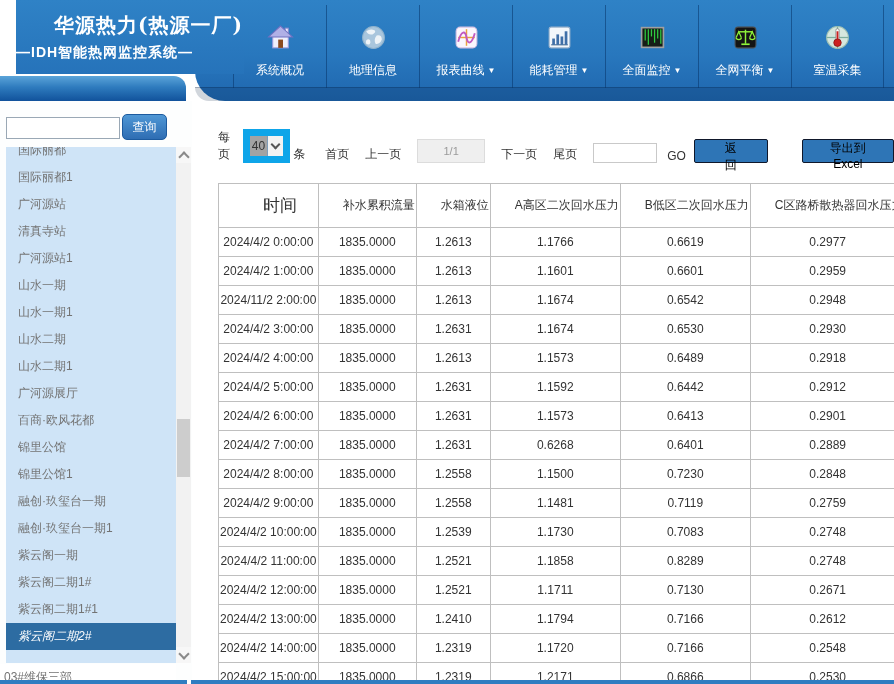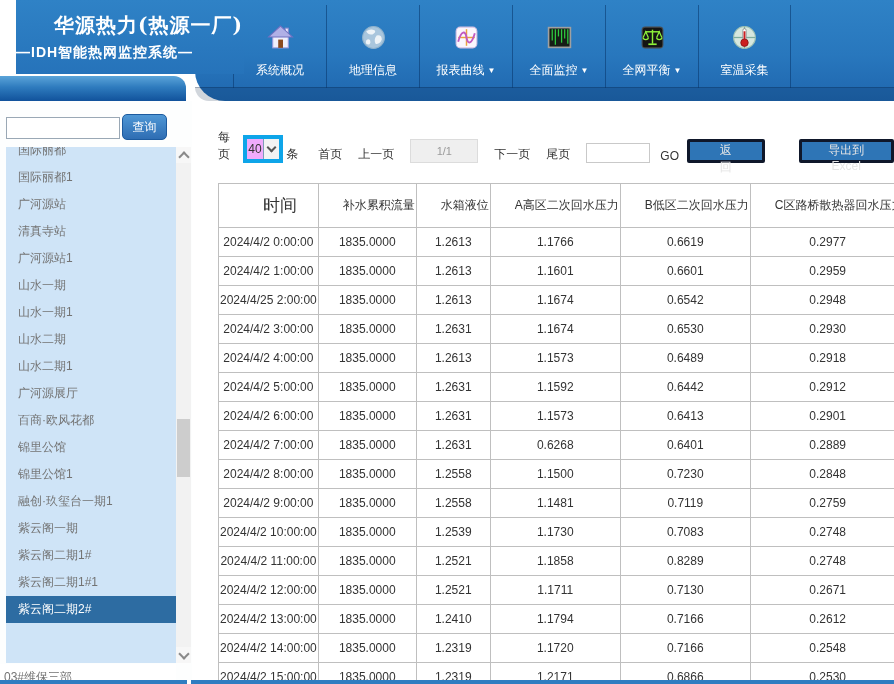--- a/index.html
+++ b/index.html
@@ -56,50 +56,50 @@
     position:absolute;left:122px;top:13px;width:45px;height:26px;
     background:linear-gradient(#4f97d5,#2e6db3);border:1px solid #1c5a9e;border-radius:5px;
     color:#fff;font-size:12px;cursor:pointer;
   }
   .station-list{
     position:absolute;left:6px;top:46px;width:170px;height:516px;
     background:#cfe4f7;overflow:hidden;padding-top:4px;box-sizing:border-box;
   }
   .side-item{height:27px;line-height:27px;padding-left:12px;font-size:12px;color:#737373;
     cursor:pointer;white-space:nowrap;overflow:hidden;}
-  .side-item.selected{background:#2d6ca2;color:#fff;}
+  .side-item.selected{background:#2d6ca2;color:#fff;font-style:italic;}
   .side-item.clip-top{margin-top:-14px;}
   .station-list-footer{position:absolute;left:0;top:563px;width:176px;}
   .station-list-footer .side-item{padding-left:4px;background:#fff;}
   
   .sb-scroll{position:absolute;left:176px;top:46px;width:15px;height:516px;background:#f2f2f2;}
   .sb-btn{position:absolute;left:0;width:15px;height:16px;background:#f7f7f7;cursor:pointer;}
   .sb-up{top:0;}  .sb-down{bottom:0;}
   .chev{position:absolute;left:4px;width:6px;height:6px;border-right:2px solid #8a8a8a;border-bottom:2px solid #8a8a8a;}
   .sb-up .chev{top:6px;transform:rotate(-135deg);}
   .sb-down .chev{top:3px;transform:rotate(45deg);}
   .sb-thumb{position:absolute;left:1px;top:272px;width:13px;height:58px;background:#cdcdcd;cursor:grab;}
   
   .main{position:absolute;left:192px;top:101px;width:702px;height:583px;background:#fff;}
   .toolbar{display:flex;align-items:flex-end;margin:36px 0 0 26px;font-size:12px;color:#333;height:26px;}
   .tb-label{margin-right:5px;}
-  .per-page{display:flex;align-items:center;width:40px;height:20px;border:4px solid #0ea5e9;
-    background:#f0abfc;cursor:pointer;margin-right:3px;}
+  .per-page{display:flex;align-items:center;width:40px;height:20px;border:7px solid #0ea5e9;
+    background:#a3a3a3;cursor:pointer;margin-right:3px;}
   .per-page .val{flex:1;text-align:center;font-size:12px;}
   .per-page .arrow-box{width:15px;height:20px;border-left:1px solid #7f9db9;background:#f3f3f3;position:relative;}
   .arrow-box .chev2{position:absolute;left:4px;top:5px;width:5px;height:5px;
     border-right:2px solid #555;border-bottom:2px solid #555;transform:rotate(45deg);}
   .tb-unit{margin-right:20px;}
   .pg-link{cursor:pointer;margin-right:16px;white-space:nowrap;}
   .page-ind{width:62px;height:20px;background:#efefef;border:1px solid #dcdcdc;color:#9a9a9a;
     text-align:center;font-size:11px;margin-right:16px;}
   .goto-input{width:56px;height:18px;border:1px solid #c9c9c9;margin-right:10px;font-size:12px;padding:0 3px;outline:none;}
   .go-label{margin-right:8px;cursor:pointer;}
-  .btn-blue{height:24px;background:#2e75b6;border:3px solid #0f172a;border-radius:2px;
-    color:#e5e5e5;font-size:12px;cursor:pointer;padding:0 18px;}
+  .btn-blue{height:24px;background:#2e75b6;border:1px solid #0f172a;border-radius:2px;
+    color:#000000;font-size:12px;cursor:pointer;padding:0 18px;}
   .btn-back{margin-right:34px;padding:0 26px;}
   
   table.report{border-collapse:collapse;margin:20px 0 0 26px;table-layout:fixed;}
   table.report th,table.report td{
     border:1px solid #bfbfbf;text-align:center;color:#333;
     font-size:12px;overflow:hidden;white-space:nowrap;
   }
   table.report th{height:41px;font-weight:normal;padding-left:24px;}
   table.report th.time-head{font-size:17px;}
   table.report td{height:26px;}
@@ -132,20 +132,31 @@
       <span><span class="nav-label">地理信息</span></span>
     </div>
     <div class="nav-btn">
       <svg class="ico" viewBox="0 0 26 26">
         <rect x="3" y="3" width="20" height="20" rx="4" fill="#faf6fd" stroke="#d3c2e4" stroke-width="1"></rect>
         <line x1="13" y1="5" x2="13" y2="21" stroke="#eaa33c" stroke-width="1.4"></line>
         <line x1="5" y1="13" x2="21" y2="13" stroke="#eaa33c" stroke-width="1.4"></line>
         <path d="M5 17 C8 6 12 6 13 13 C14 20 18 20 21 9" fill="none" stroke="#c05ac0" stroke-width="1.8"></path>
       </svg>
       <span><span class="nav-label">报表曲线</span><span class="caret">▼</span></span>
+    </div>
+    <div class="nav-btn">
+      <svg class="ico" viewBox="0 0 26 26">
+        <rect x="3" y="3" width="20" height="20" rx="2" fill="#f2f6fb" stroke="#9ab2cc" stroke-width="1"></rect>
+        <line x1="5" y1="20" x2="21" y2="20" stroke="#5a7a9a" stroke-width="1.2"></line>
+        <rect x="6" y="14" width="2.6" height="6" fill="#3f6fa8"></rect>
+        <rect x="10" y="10" width="2.6" height="10" fill="#3f6fa8"></rect>
+        <rect x="14" y="12" width="2.6" height="8" fill="#3f6fa8"></rect>
+        <rect x="18" y="7" width="2.6" height="13" fill="#3f6fa8"></rect>
+      </svg>
+      <span><span class="nav-label">能耗管理</span><span class="caret">▼</span></span>
     </div>
     <div class="nav-btn">
       <svg class="ico" viewBox="0 0 26 26">
         <rect x="2.5" y="3.5" width="21" height="19" fill="#161d16" stroke="#a0a0a0" stroke-width="1.6"></rect>
         <line x1="6" y1="5" x2="6" y2="16" stroke="#2ecc40" stroke-width="1.2"></line>
         <line x1="9" y1="5" x2="9" y2="20" stroke="#2ecc40" stroke-width="1.2"></line>
         <line x1="12" y1="5" x2="12" y2="12" stroke="#2ecc40" stroke-width="1.2"></line>
         <line x1="15" y1="5" x2="15" y2="18" stroke="#2ecc40" stroke-width="1.2"></line>
         <line x1="18" y1="5" x2="18" y2="14" stroke="#2ecc40" stroke-width="1.2"></line>
         <line x1="21" y1="5" x2="21" y2="19" stroke="#2ecc40" stroke-width="1.2"></line>
@@ -196,20 +207,21 @@
       <div class="side-item">清真寺站</div>
       <div class="side-item">广河源站1</div>
       <div class="side-item">山水一期</div>
       <div class="side-item">山水一期1</div>
       <div class="side-item">山水二期</div>
       <div class="side-item">山水二期1</div>
       <div class="side-item">广河源展厅</div>
       <div class="side-item">百商·欧风花都</div>
       <div class="side-item">锦里公馆</div>
       <div class="side-item">锦里公馆1</div>
+      <div class="side-item">融创·玖玺台一期</div>
       <div class="side-item">融创·玖玺台一期1</div>
       <div class="side-item">紫云阁一期</div>
       <div class="side-item">紫云阁二期1#</div>
       <div class="side-item">紫云阁二期1#1</div>
       <div class="side-item selected">紫云阁二期2#</div>
     </div>
   <div class="station-list-footer" id="station-list-footer">
       <div class="side-item">03#维保三部</div>
     </div>
   <div class="sb-scroll">
@@ -274,21 +286,21 @@
         </tr>
         <tr>
           <td>2024/4/2 1:00:00</td>
           <td>1835.0000</td>
           <td>1.2613</td>
           <td>1.1601</td>
           <td>0.6601</td>
           <td>0.2959</td>
         </tr>
         <tr>
-          <td>2024/4/25 2:00:00</td>
+          <td>2024/11/2 2:00:00</td>
           <td>1835.0000</td>
           <td>1.2613</td>
           <td>1.1674</td>
           <td>0.6542</td>
           <td>0.2948</td>
         </tr>
         <tr>
           <td>2024/4/2 3:00:00</td>
           <td>1835.0000</td>
           <td>1.2631</td>

